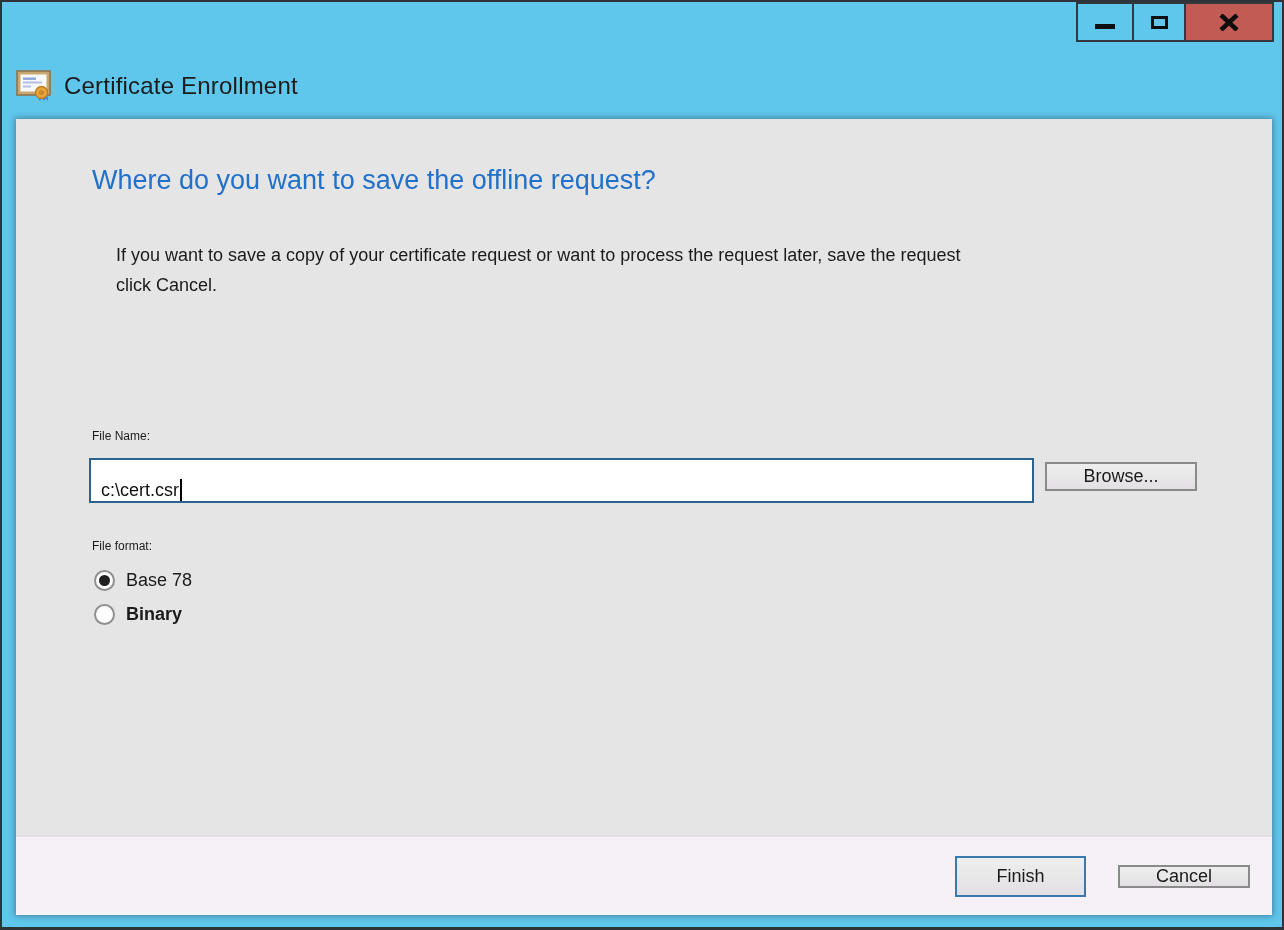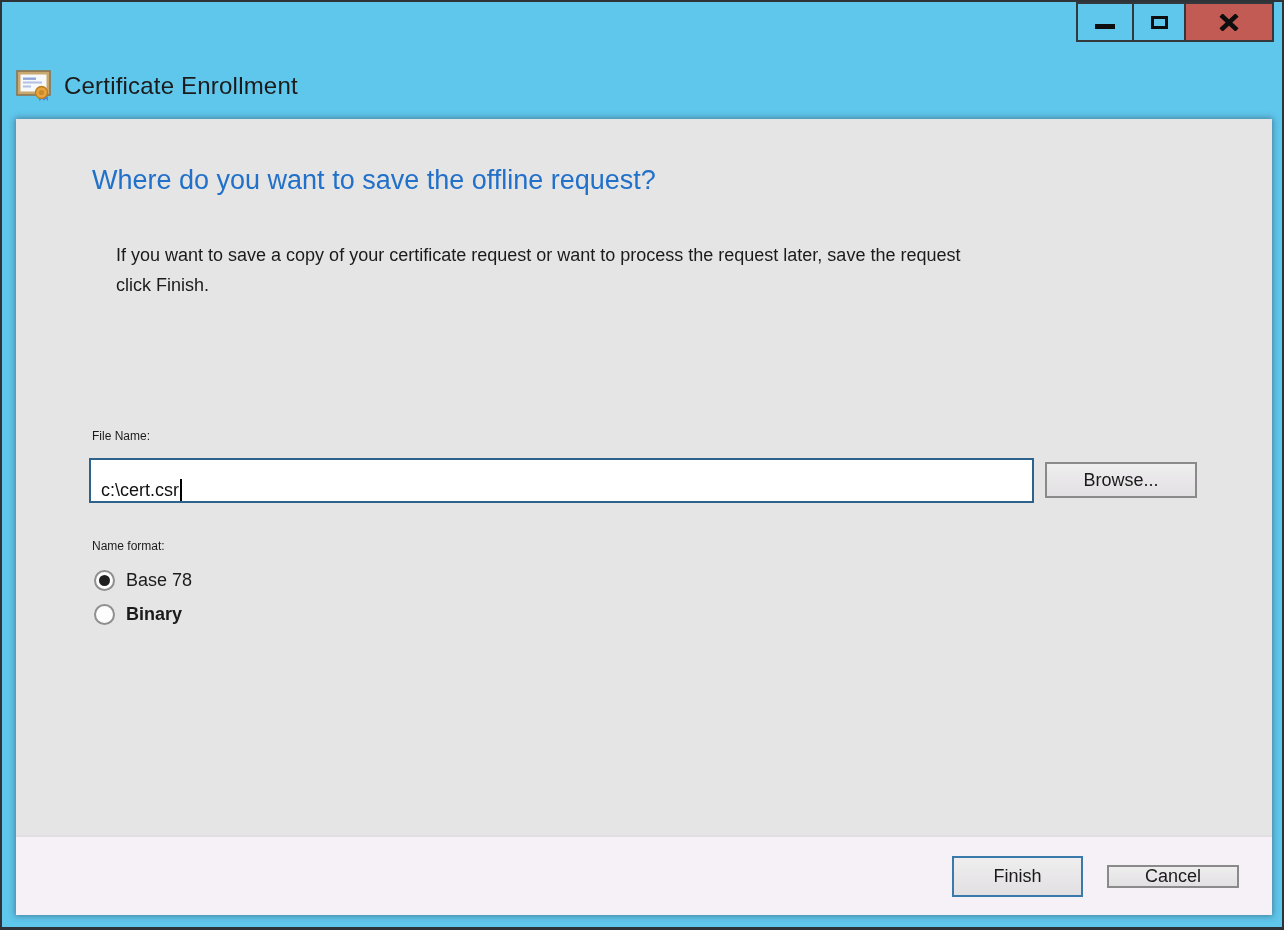--- a/index.html
+++ b/index.html
@@ -142,21 +142,21 @@
     align-items: center;
     justify-content: center;
     cursor: default;
     font-family: "Liberation Sans", sans-serif;
   }
   .browse-btn {
     position: absolute;
     left: 1029px;
     top: 343px;
     width: 152px;
-    height: 36px;
+    height: 29px;
   }
   .radio-row {
     position: absolute;
     left: 78px;
     display: flex;
     align-items: center;
     gap: 11px;
     font-size: 18px;
     color: #1B1B1B;
   }
@@ -179,22 +179,22 @@
   }
   
   .panel-footer {
     height: 80px;
     box-sizing: border-box;
     background: #F6F1F6;
     border-top: 2px solid #E2DEE2;
     display: flex;
     align-items: center;
     justify-content: flex-end;
-    gap: 24px;
-    padding-right: 33px;
+    gap: 32px;
+    padding-right: 22px;
   }
   .finish-btn {
     width: 131px;
     height: 41px;
     border-color: #3A79AC;
   }
   .cancel-btn {
     width: 132px;
     height: 23px;
   }
@@ -233,35 +233,35 @@
     <span class="title-text">Certificate Enrollment</span>
   </div>
 
   <div class="panel">
     <div class="panel-main">
 
       <div class="wizard-heading">Where do you want to save the offline request?</div>
 
       <div class="wizard-body">
         <div>If you want to save a copy of your certificate request or want to process the request later, save the request</div>
-        <div>click Finish.</div>
+        <div>click Cancel.</div>
       </div>
 
       <div class="field-label filename-label">File Name:</div>
 
       <div class="filename-input" role="textbox">
         <span>c:\cert.csr</span>
         <span class="caret"></span>
       </div>
 
       <div class="btn browse-btn">
         <span>Browse...</span>
       </div>
 
-      <div class="field-label fileformat-label">Name format:</div>
+      <div class="field-label fileformat-label">File format:</div>
 
       <div class="radio-row row1">
         <span class="radio-circle">
           <span class="radio-dot"></span>
         </span>
         <span>Base 78</span>
       </div>
 
       <div class="radio-row row2">
         <span class="radio-circle"></span>

